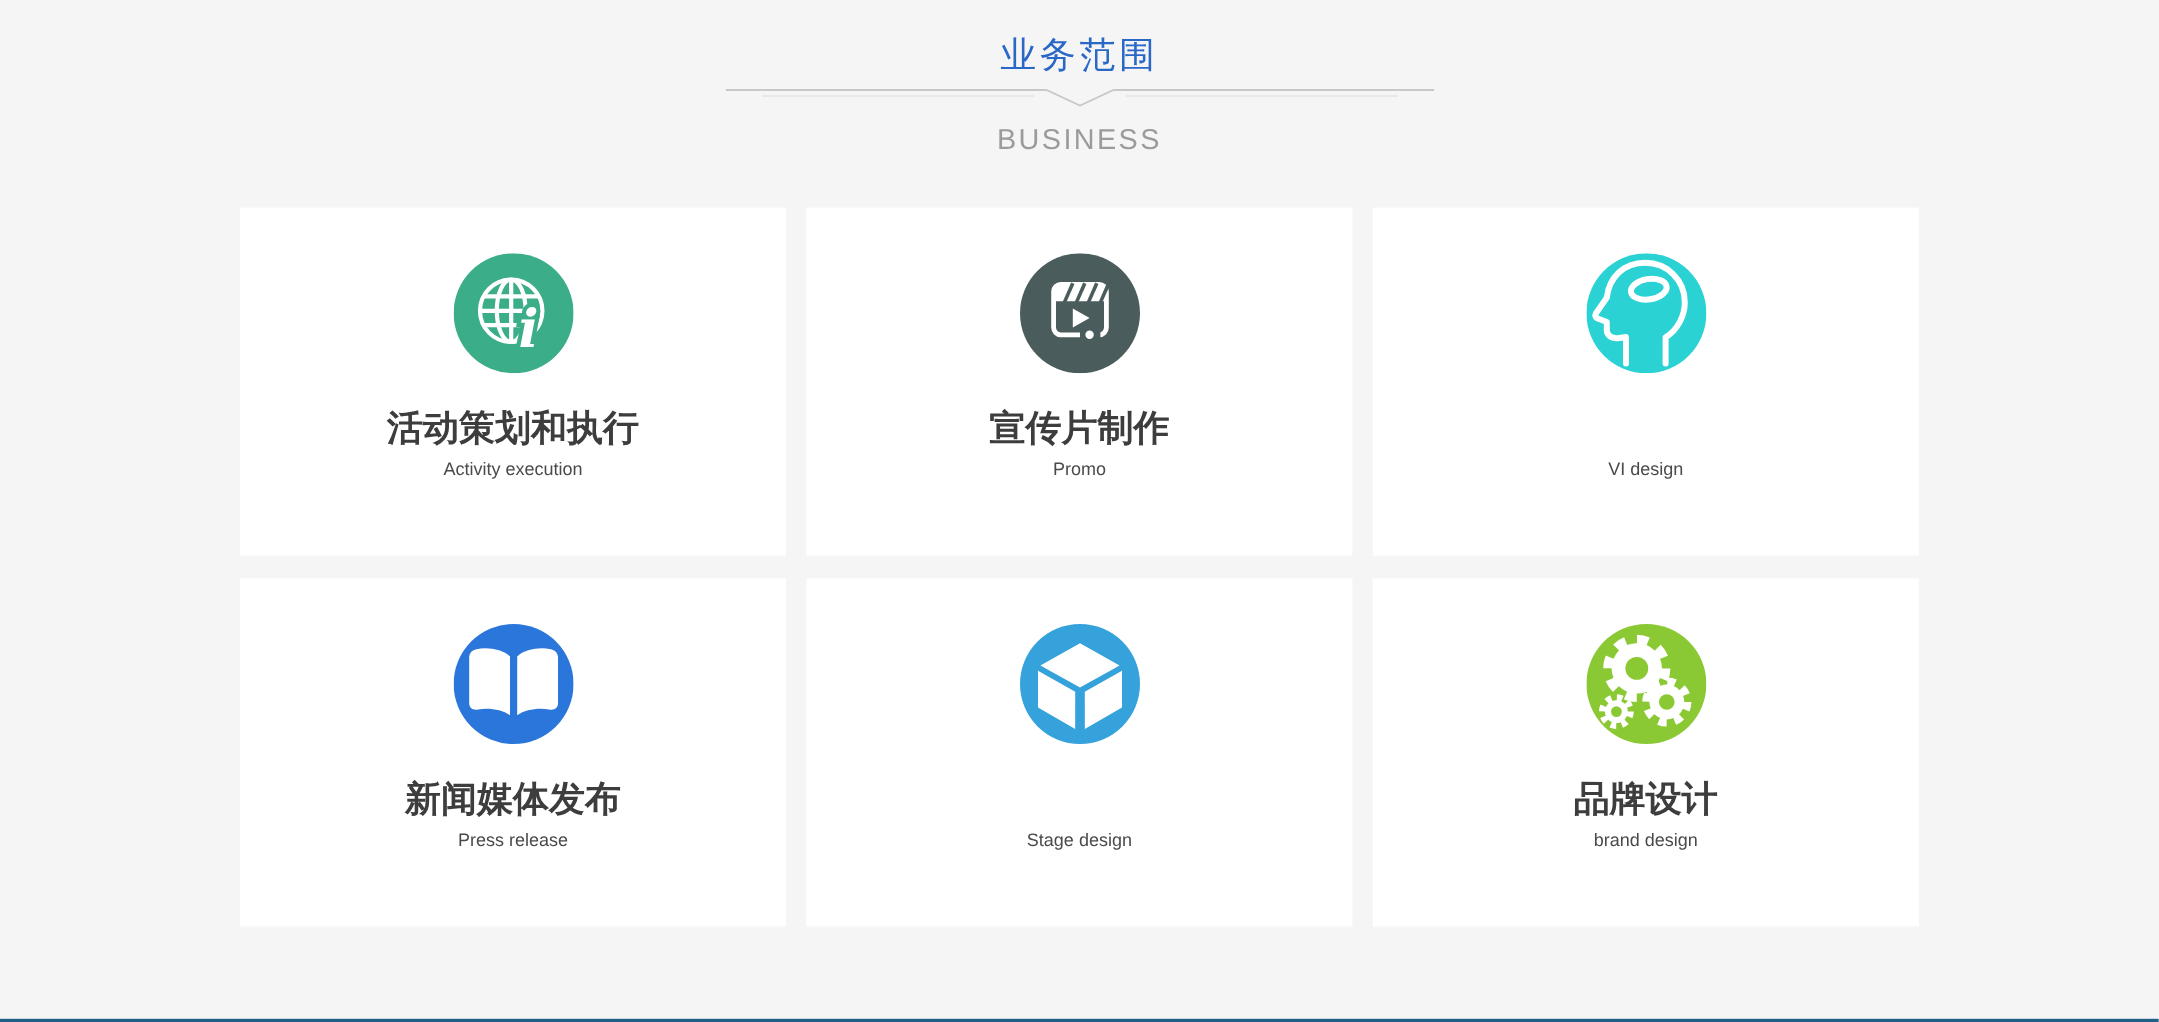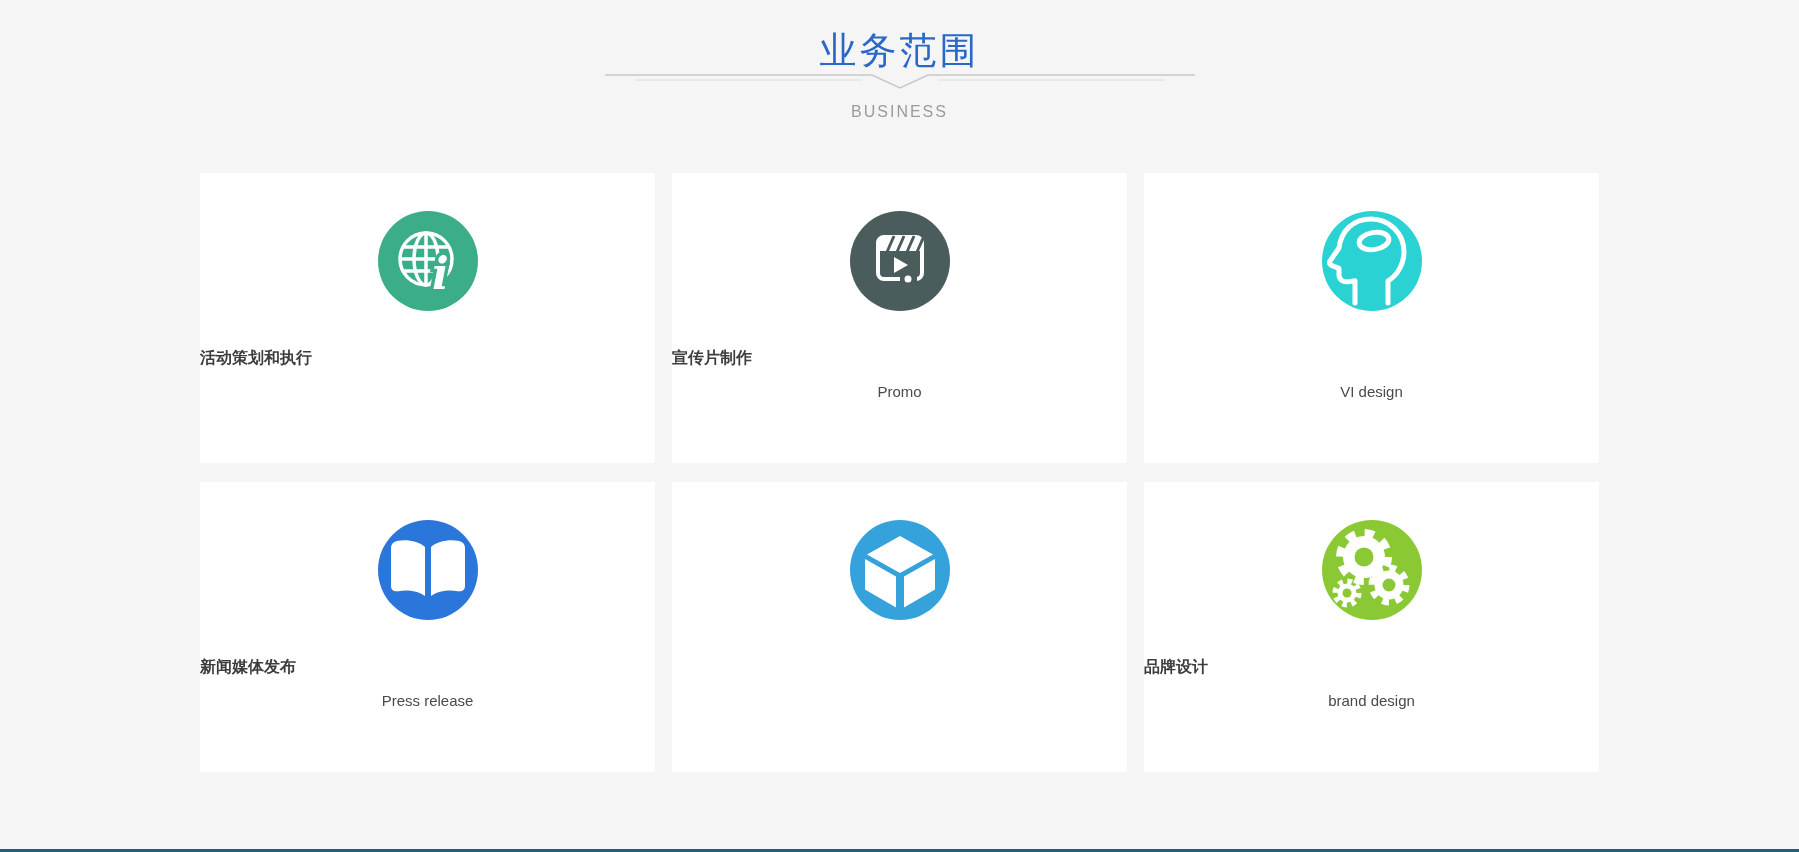--- a/index.html
+++ b/index.html
@@ -5,38 +5,38 @@
   html,body{margin:0;padding:0;}
   body{
     width:1799px;height:852px;position:relative;overflow:hidden;
     background:#f5f5f5;
     font-family:"Liberation Sans", sans-serif;
   }
   
   .section-header{position:absolute;left:0;top:0;width:100%;text-align:center;}
   .section-title{
     position:absolute;top:26px;left:0;width:100%;text-align:center;
-    font-size:37px;letter-spacing:3px;color:#2a68c8;font-weight:500;
+    font-size:30px;letter-spacing:3px;color:#2a68c8;font-weight:500;
   }
   .divider{position:absolute;top:72px;left:50%;transform:translateX(-50%);}
   .section-subtitle{
     position:absolute;top:103px;left:0;width:100%;text-align:center;
-    font-size:16px;letter-spacing:2px;color:#9b9b9b;
+    font-size:24px;letter-spacing:2px;color:#9b9b9b;
   }
   
   .cards{
     position:absolute;left:200px;top:173px;width:1399px;
     display:grid;grid-template-columns:repeat(3,455px);
     grid-template-rows:290px 290px;column-gap:17px;row-gap:19px;
   }
   .card{position:relative;background:#ffffff;}
   .icon-wrap{position:absolute;left:50%;top:38px;transform:translateX(-50%);width:100px;height:100px;}
   .card-title{
-    position:absolute;top:168px;left:0;width:100%;
-    font-size:16px;line-height:34px;font-weight:bold;color:#3d3d3d;
+    position:absolute;top:168px;left:0;width:100%;text-align:center;
+    font-size:30px;line-height:34px;font-weight:bold;color:#3d3d3d;
   }
   .card-sub{
     position:absolute;top:208px;left:0;width:100%;text-align:center;
     font-size:15px;line-height:22px;color:#4a4a4a;
   }
   
   .bottom-bar{position:absolute;left:0;bottom:0;width:100%;height:3px;background:#205e86;}
   .iglyph{
     font-family:"DejaVu Serif", serif;font-style:italic;font-weight:bold;
     paint-order:stroke;
@@ -73,20 +73,21 @@
             <line x1="20" y1="48" x2="76" y2="48"></line>
             <line x1="20" y1="36" x2="76" y2="36"></line>
             <line x1="20" y1="60" x2="76" y2="60"></line>
             <line x1="48" y1="20" x2="48" y2="76"></line>
           </g>
         </g>
         <text class="iglyph" x="54" y="78" font-size="44" fill="#ffffff" stroke-width="7" stroke="#3bae89">i</text>
       </svg>
     </div>
     <div class="card-title">活动策划和执行</div>
+    <div class="card-sub">Activity execution</div>
   </div>
 
   <div class="card">
     <div class="icon-wrap">
       <svg width="100" height="100" viewBox="0 0 100 100">
         <circle cx="50" cy="50" r="50" fill="#4b5c5c"></circle>
         <rect x="28" y="26" width="44" height="42" rx="6" fill="none" stroke="#ffffff" stroke-width="4"></rect>
         <path d="M34 26 L66 26 Q72 26 72 32 L72 40 L28 40 L28 32 Q28 26 34 26 Z" fill="#ffffff"></path>
         <g stroke-width="3" stroke="#4b5c5c">
           <line x1="37" y1="41" x2="44" y2="25"></line>
@@ -134,20 +135,21 @@
     <div class="icon-wrap">
       <svg width="100" height="100" viewBox="0 0 100 100">
         <circle cx="50" cy="50" r="50" fill="#36a2db"></circle>
         <g fill="#ffffff">
           <polygon points="50,16 83,34.5 50,53 17,34.5"></polygon>
           <polygon points="15,39 46,56.5 46,87.5 15,69.5"></polygon>
           <polygon points="85,39 54,56.5 54,87.5 85,69.5"></polygon>
         </g>
       </svg>
     </div>
+    <div class="card-sub">Stage design</div>
   </div>
 
   <div class="card">
     <div class="icon-wrap">
       <svg width="100" height="100" viewBox="0 0 100 100">
         <circle cx="50" cy="50" r="50" fill="#8bc934"></circle>
 
         <g transform="translate(42,37)">
           <circle r="24" fill="none" stroke="#ffffff" stroke-width="8" stroke-dasharray="9.42 9.42"></circle>
           <circle r="21" fill="#ffffff"></circle>

